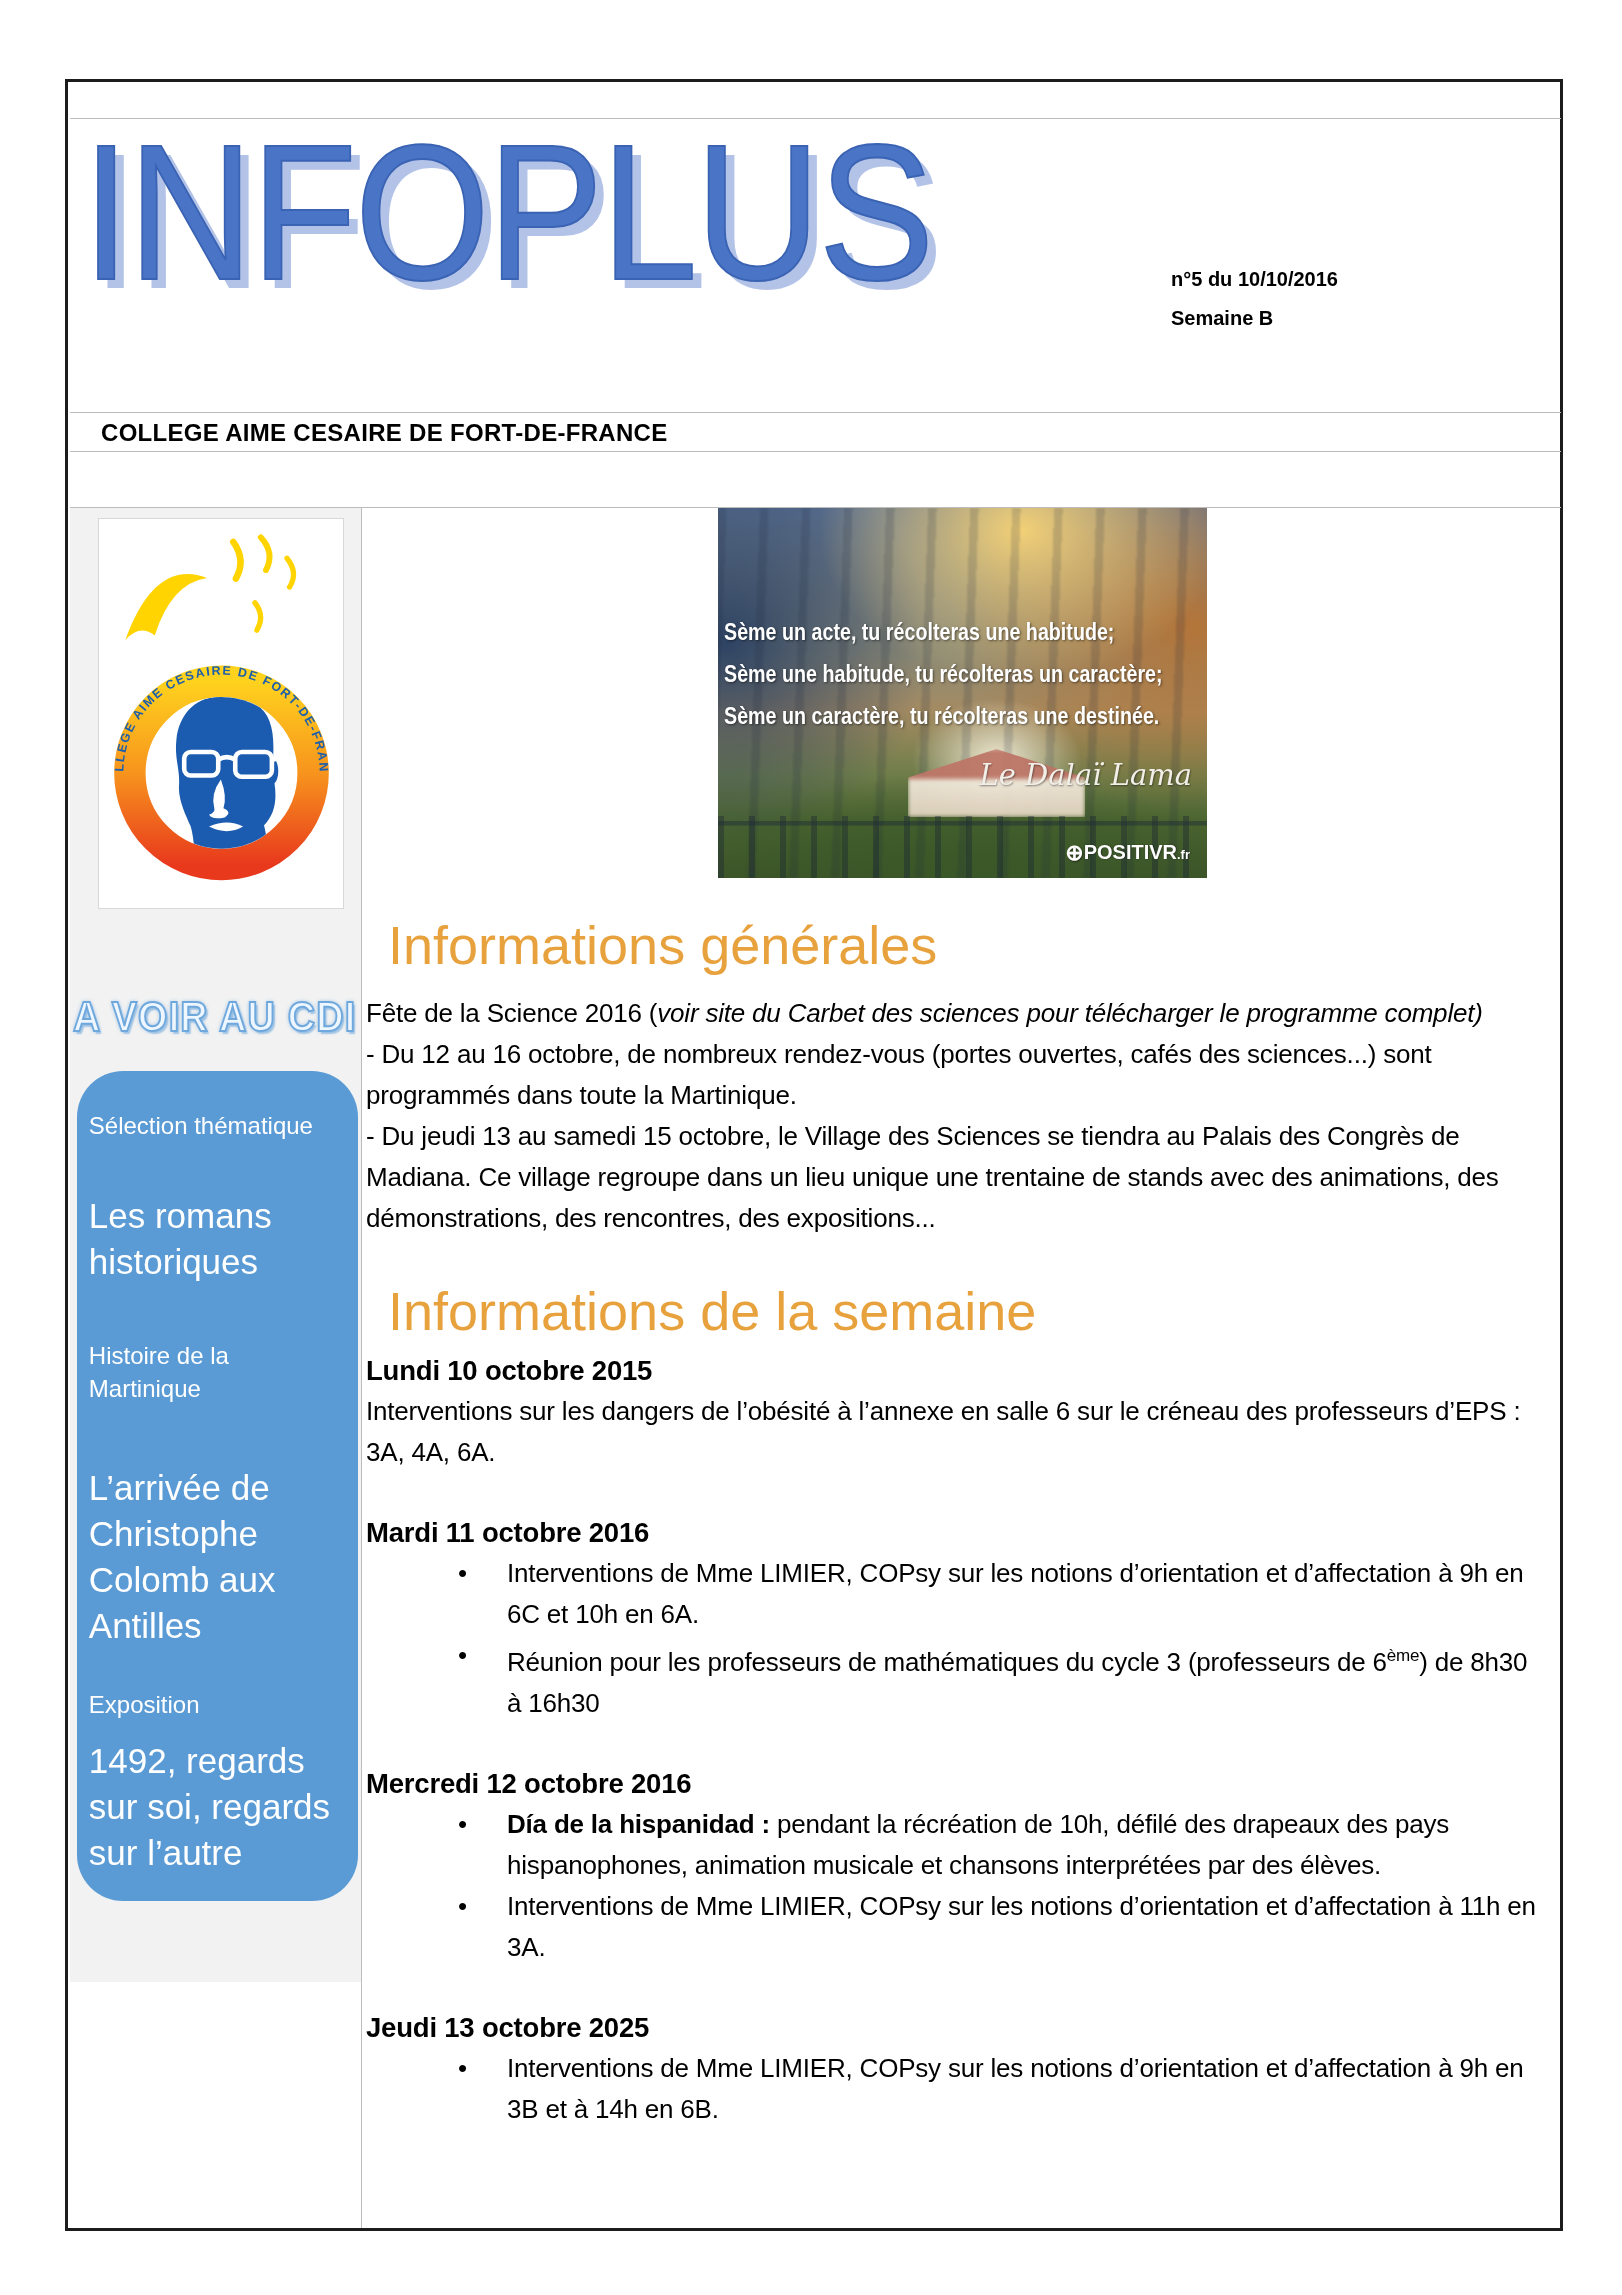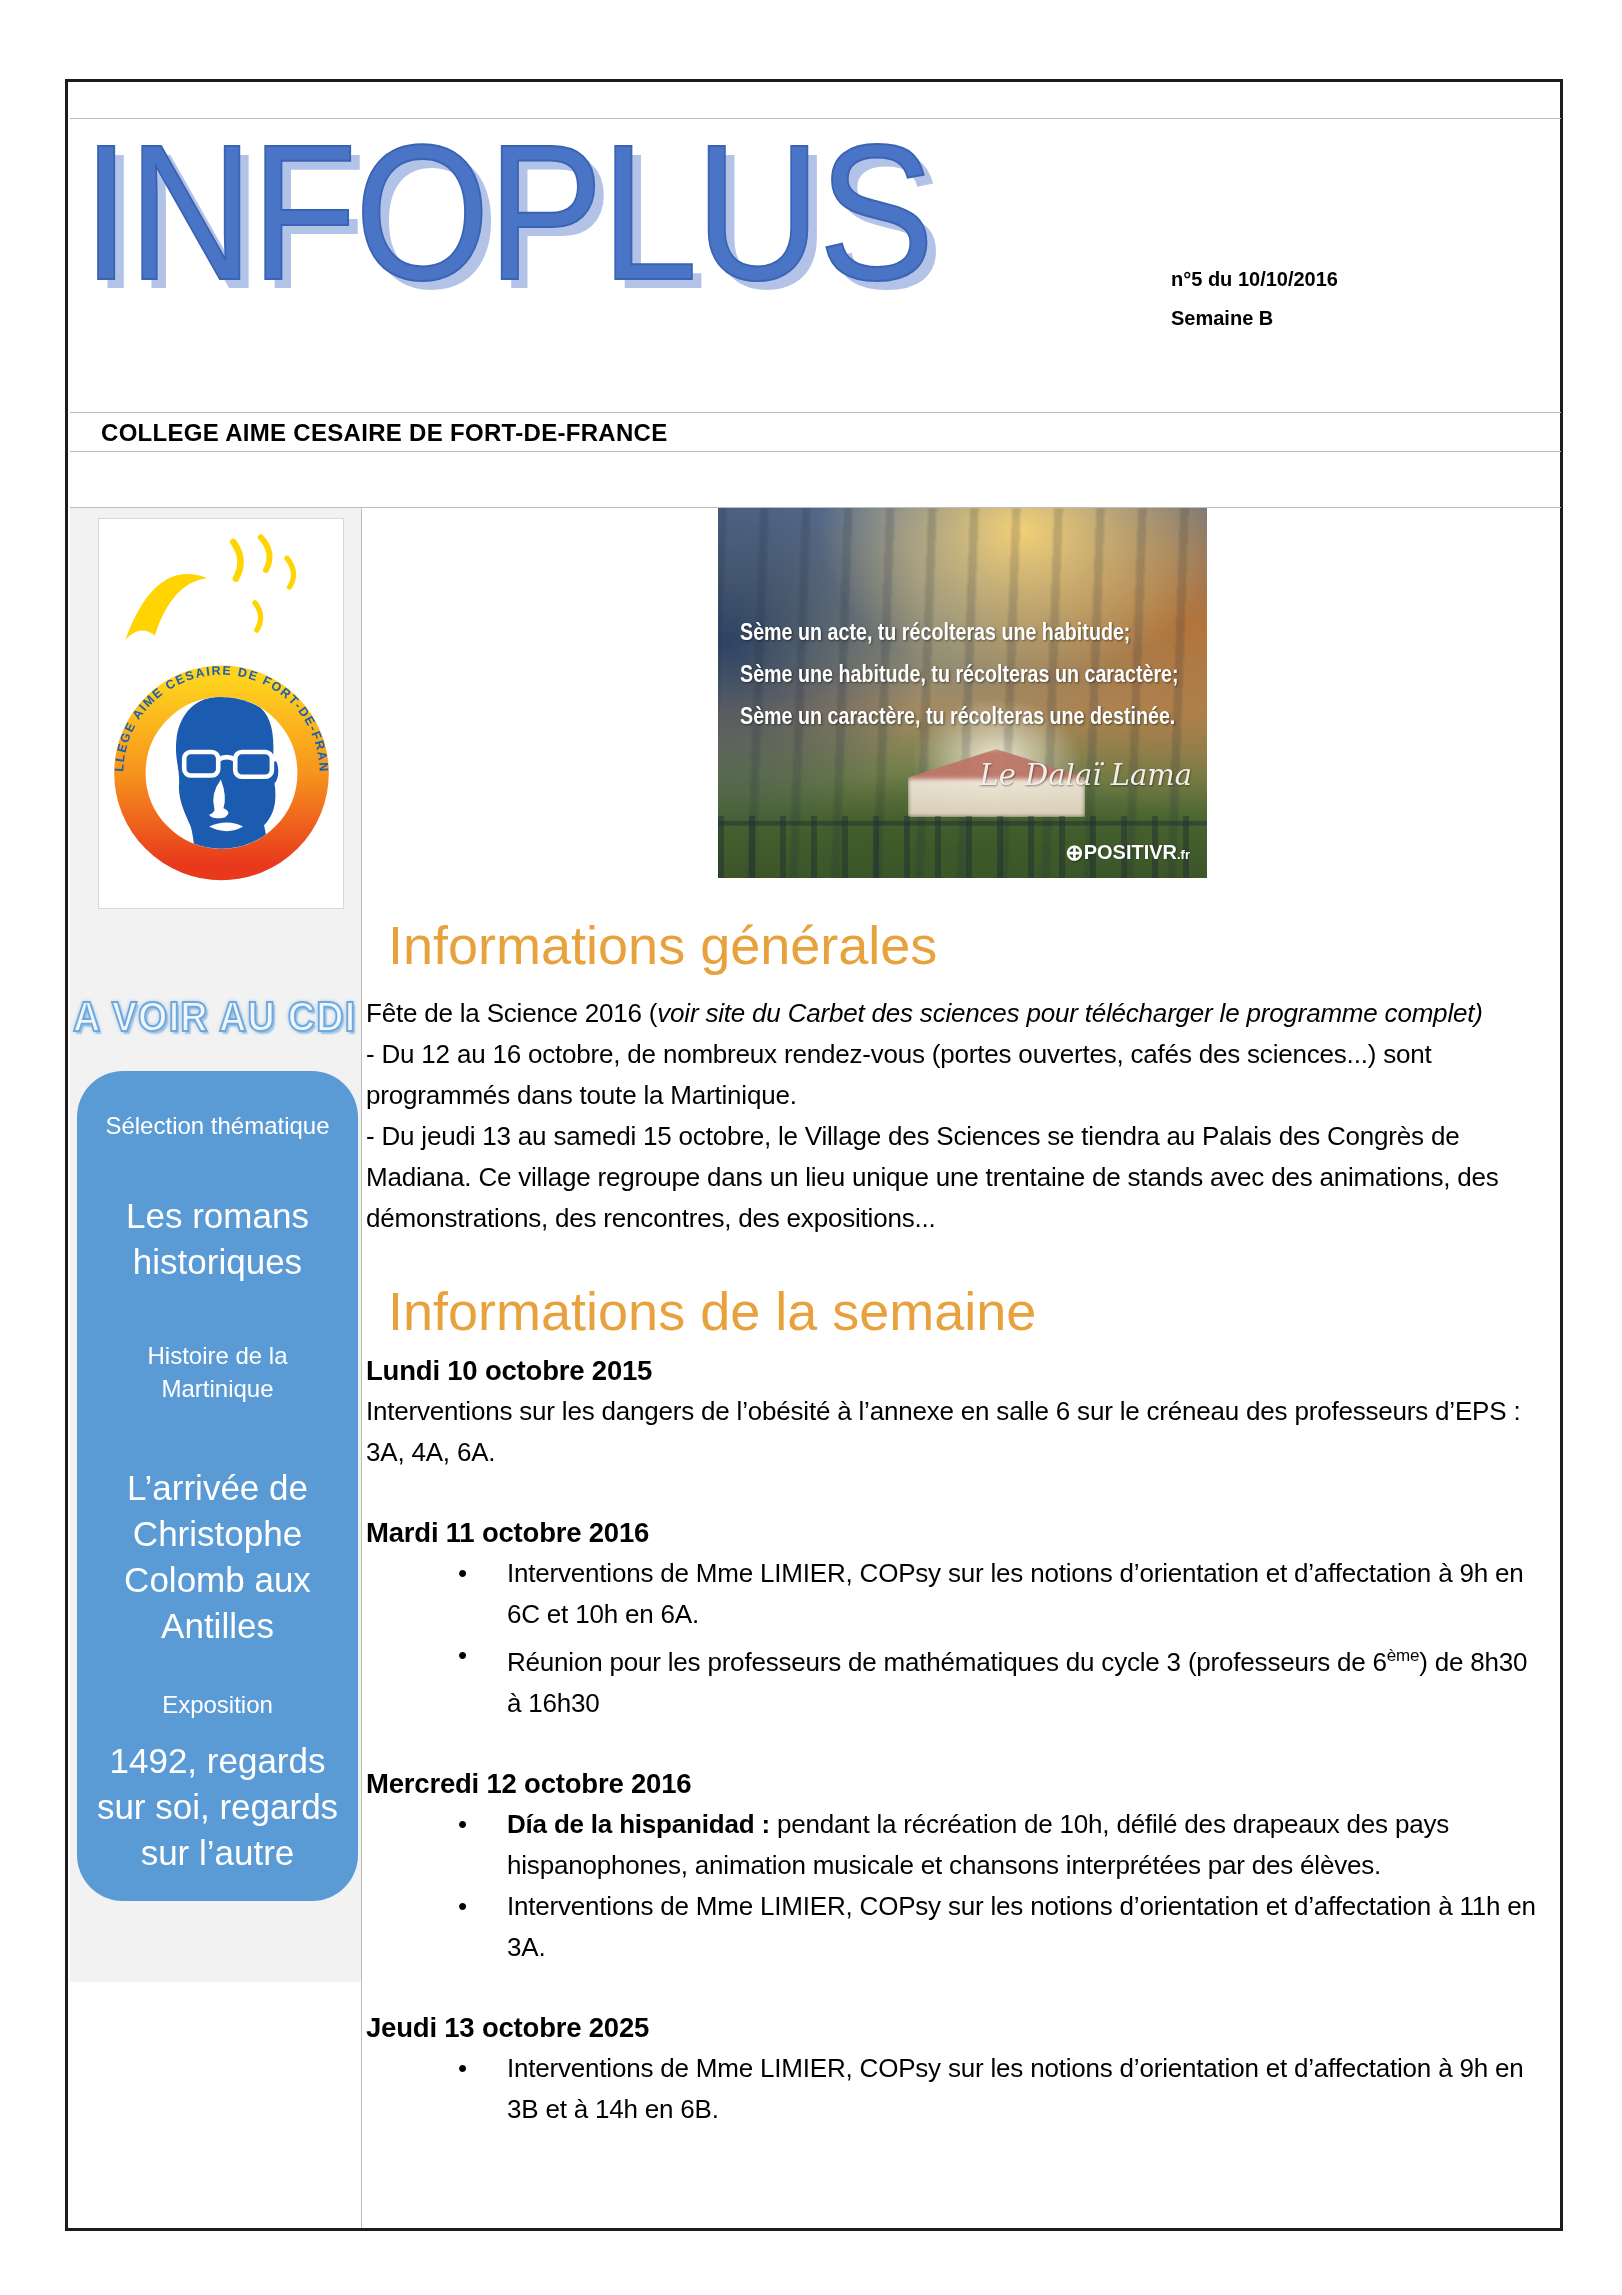--- a/index.html
+++ b/index.html
@@ -15,39 +15,39 @@
 
   
   .masthead{left:82px;top:116px;font-size:193px;line-height:193px;font-weight:400;letter-spacing:-2.6px;color:#4a75c7;-webkit-text-stroke:2px #3b63b3;text-shadow:10.5px 9.2px 0 #b3c3e8;transform:scaleX(.9);transform-origin:left top;white-space:nowrap;}
   .issue{left:1171px;top:260px;font-size:20px;font-weight:700;line-height:39px;white-space:nowrap;}
   .college{left:101px;top:419px;font-size:24px;font-weight:700;letter-spacing:0.3px;white-space:nowrap;}
 
   
   .sidebar-bg{left:70px;top:508px;width:291px;height:1474px;background:#f2f2f2;}
   .logo-box{left:98px;top:518px;width:246px;height:391px;background:#fff;border:0.7px solid #d8d8d8;box-sizing:border-box;}
   .cdi{left:73px;top:993px;width:288px;text-align:center;font-size:42px;font-weight:700;letter-spacing:1.3px;color:#eef6ff;-webkit-text-stroke:2px #6fa8dc;text-shadow:0 0 4.6px rgba(111,168,220,.85),2.6px 2.6px 1.3px rgba(111,168,220,.55);transform:scaleX(.9);transform-origin:left top;white-space:nowrap;}
-  .panel{left:77px;top:1071px;width:281px;height:830px;background:#5b9bd5;border-radius:46px;color:#fff;text-align:center;box-sizing:border-box;padding:0 11.8px;}
+  .panel{left:77px;top:1071px;width:281px;height:830px;background:#5b9bd5;border-radius:46px;color:#fff;text-align:left;box-sizing:border-box;padding:0 11.8px;}
   .panel .small{font-size:24px;line-height:33px;font-weight:400;}
   .panel .large{font-size:35px;line-height:46px;font-weight:400;}
   .panel .m1{margin-top:38px;} .panel .m2{margin-top:51px;} .panel .m3{margin-top:54px;}
   .panel .m4{margin-top:60px;} .panel .m5{margin-top:39px;} .panel .m6{margin-top:17px;}
 
   
   .quote{left:718px;top:508px;width:489px;height:370px;overflow:hidden;
     background:
       radial-gradient(ellipse 137px 98px at 57% 68%, rgba(246,238,218,.95), rgba(246,238,218,0) 62%),
       radial-gradient(ellipse 281px 209px at 62% 6%, rgba(250,213,118,.95), rgba(250,213,118,0) 72%),
       radial-gradient(ellipse 340px 262px at 97% 32%, rgba(188,114,46,.85), rgba(188,114,46,0) 70%),
       radial-gradient(ellipse 281px 281px at 2% 36%, rgba(36,60,98,.9), rgba(36,60,98,0) 72%),
       radial-gradient(ellipse 366px 144px at 50% 102%, rgba(58,88,40,.95), rgba(58,88,40,0) 78%),
       linear-gradient(180deg,#5d7292 0%,#8d8a74 40%,#a48b62 55%,#6f7d4a 72%,#49632f 85%,#3c5429 100%);}
   .trunks{left:0;top:0;width:489px;height:370px;background:repeating-linear-gradient(92deg, rgba(26,38,60,.30) 0 8.5px, rgba(0,0,0,0) 8.5px 42px);opacity:.55;filter:blur(1.3px);}
   .barn{left:190px;top:241px;width:177px;height:68px;background:linear-gradient(180deg,#bd7668 0%,#bd7668 44%,#f0e8da 44%,#e2d4c0 100%);clip-path:polygon(0 42%,50% 0,100% 42%,100% 100%,0 100%);filter:blur(2px);opacity:.95;}
   .fence{left:0;top:308px;width:489px;height:63px;background:linear-gradient(rgba(25,35,55,.5),rgba(25,35,55,.5)) 0 5.2px/100% 4.6px no-repeat,repeating-linear-gradient(90deg, rgba(22,32,52,.45) 0 5.9px, rgba(0,0,0,0) 5.9px 31px);opacity:.8;filter:blur(0.7px);}
-  .quote-text{left:0;top:103px;width:489px;padding-left:22px;box-sizing:border-box;}
+  .quote-text{left:0;top:103px;width:489px;padding-left:6px;box-sizing:border-box;}
   .quote-text .ql{font-size:24px;line-height:42px;font-weight:700;color:#fff;text-shadow:1.3px 1.3px 2.6px rgba(0,0,0,.5);transform:scaleX(.82);transform-origin:left top;white-space:nowrap;}
   .attrib{left:16px;top:250px;width:458px;text-align:right;font-family:"DejaVu Serif",serif;font-style:italic;font-size:29px;color:#f2efe8;text-shadow:0.7px 0.7px 2px rgba(0,0,0,.45);}
   .watermark{right:17px;bottom:11.8px;position:absolute;color:#fff;font-weight:700;font-size:20px;text-shadow:0.7px 0.7px 1.3px rgba(0,0,0,.5);}
   .watermark .plus{font-size:22px;vertical-align:-1.3px;}
   .watermark .suffix{font-size:13px;}
 
   
   .main{left:366px;top:915px;width:1182px;font-size:26px;line-height:41px;letter-spacing:-0.2px;}
   .h-orange{color:#e8a23d;font-size:54px;line-height:60px;font-weight:400;margin:0 0 18.3px 22px;letter-spacing:0;}
   .h-orange.second{margin-top:42px;margin-bottom:9.2px;}

